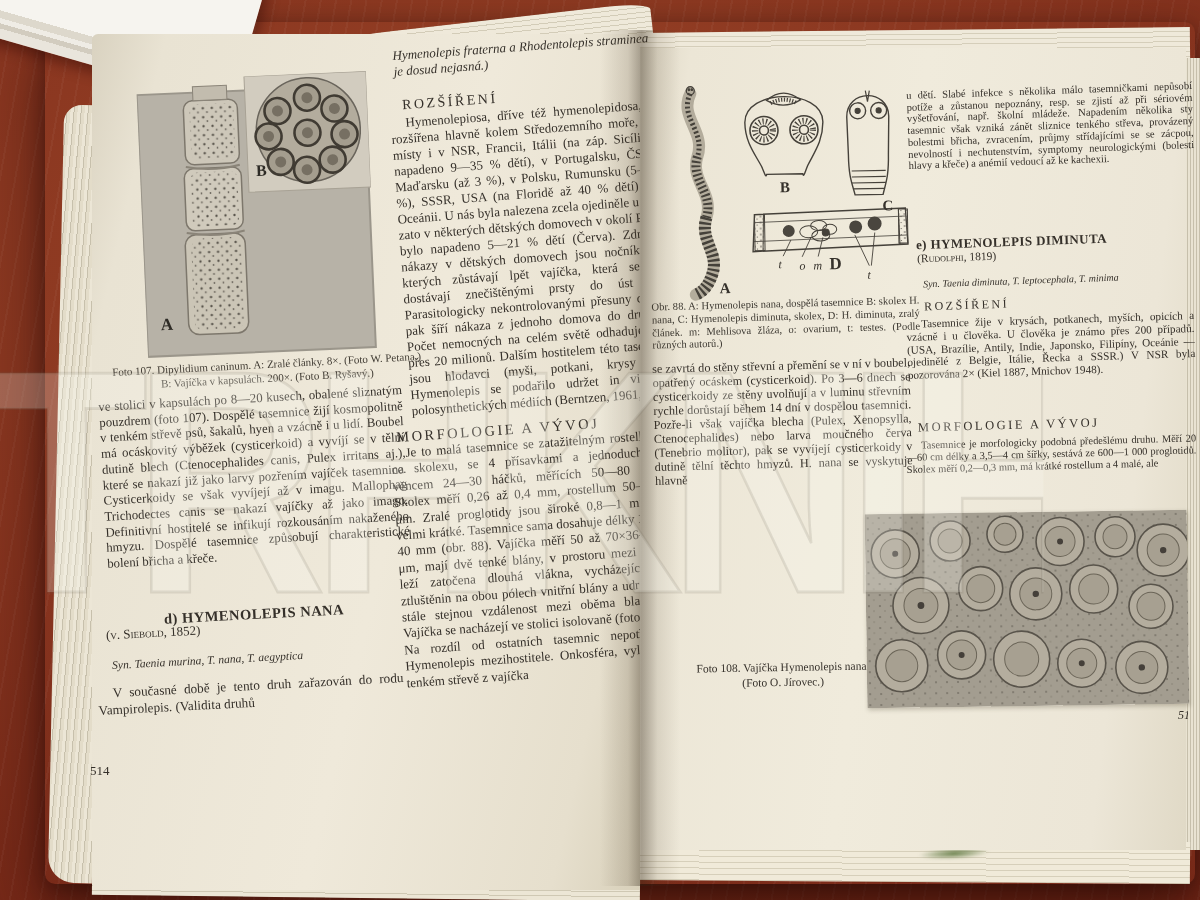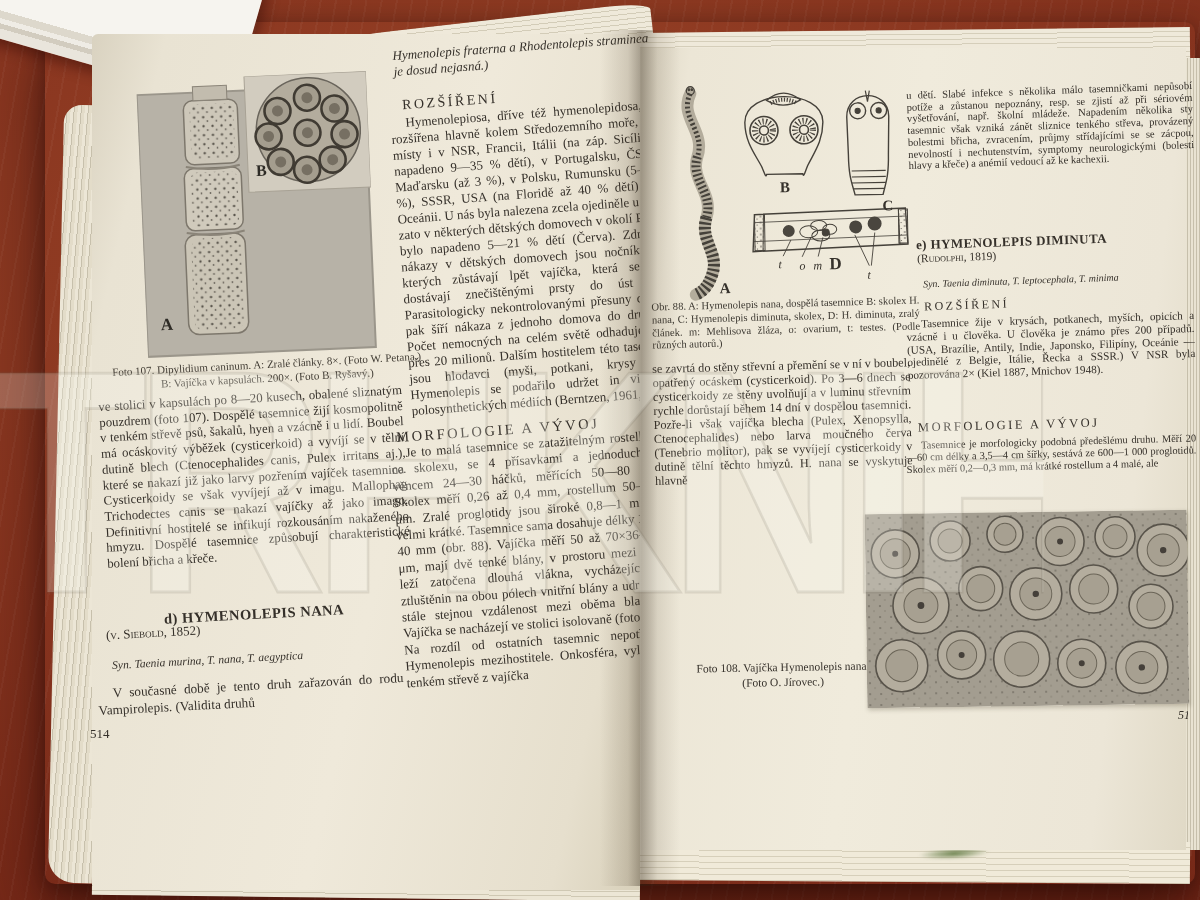--- a/index.html
+++ b/index.html
@@ -45,21 +45,21 @@
   .spaced{letter-spacing:2.5px;white-space:nowrap;}
   .bold{font-weight:bold;}
   
   .photo107{left:50px;top:42px;width:230px;height:278px;transform:rotate(-2.5deg);}
   .caption107{left:18px;top:324px;width:314px;font-size:11px;line-height:13.6px;transform:rotate(-3deg);color:#403b33;}
   .lp-para1{left:6px;top:366px;width:304px;font-size:12.8px;line-height:15.7px;transform:rotate(-3.2deg);transform-origin:left top;}
   .lp-heading{left:12px;top:572px;width:300px;font-size:14.5px;letter-spacing:0.5px;transform:rotate(-3deg);text-align:center;}
   .lp-heading-sub{left:14px;top:591px;font-size:13px;transform:rotate(-3deg);}
   .lp-syn{left:20px;top:620px;font-size:11.5px;transform:rotate(-3deg);}
   .lp-para2{left:6px;top:644px;width:306px;font-size:13.2px;line-height:16.5px;transform:rotate(-3deg);}
-  .lp-pagenum{left:-2px;top:692px;font-size:13px;}
+  .lp-pagenum{left:-2px;top:729px;font-size:13px;}
   .lp2-intro{left:300px;top:14px;width:262px;font-size:13px;line-height:16px;transform:rotate(-4deg);transform-origin:left top;}
   .lp2-rozsireni{left:310px;top:60px;font-size:14px;transform:rotate(-4deg);}
   .lp2-para1{left:298px;top:82px;width:268px;font-size:13px;line-height:16px;transform:rotate(-4.2deg);transform-origin:left top;}
   .lp2-morf{left:304px;top:388px;font-size:14.5px;transform:rotate(-4deg);}
   .lp2-para2{left:298px;top:412px;width:268px;font-size:13px;line-height:16.4px;transform:rotate(-4deg);transform-origin:left top;}
   
   .fig88{left:22px;top:22px;width:258px;height:238px;transform:rotate(-1deg);}
   .rp-caption88{left:12px;top:250px;width:268px;font-size:10.6px;line-height:12.8px;transform:rotate(-1.5deg);color:#3c3831;}
   .rp-para1{left:12px;top:314px;width:258px;font-size:12.2px;line-height:14px;transform:rotate(-1.5deg);transform-origin:left top;}
   .rp-caption108{left:8px;top:612px;width:270px;font-size:11.5px;line-height:14.5px;transform:rotate(-1deg);}

